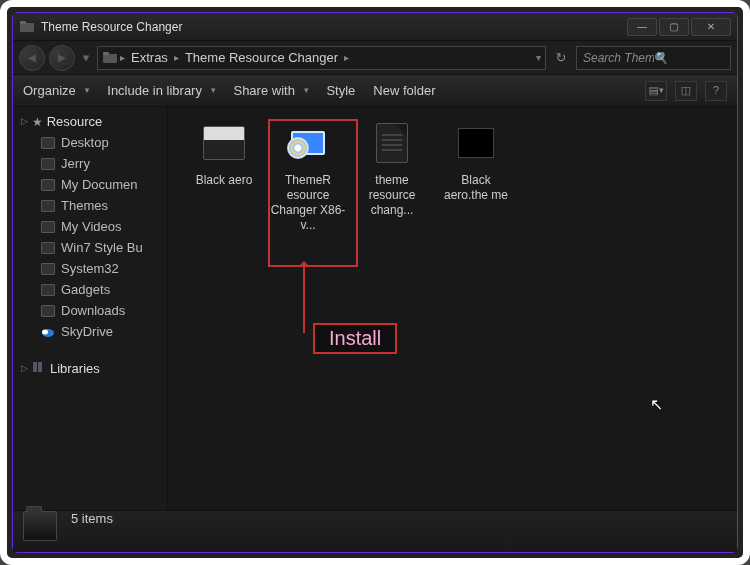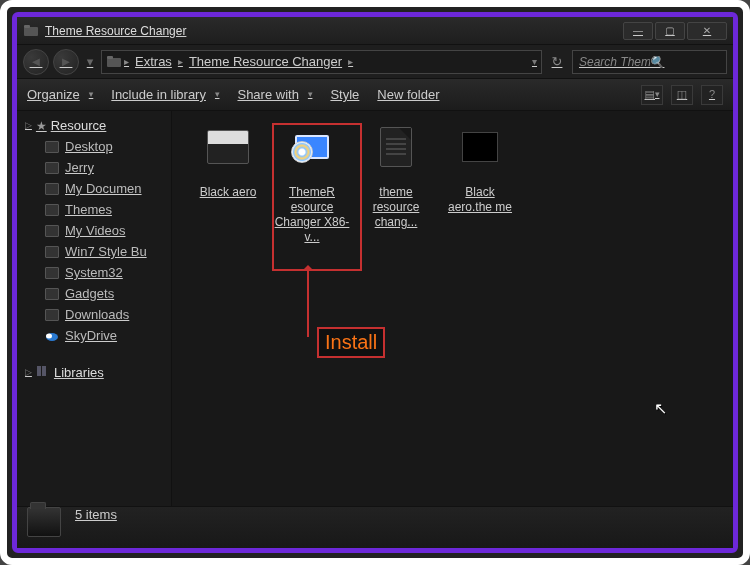--- a/index.html
+++ b/index.html
@@ -7,26 +7,25 @@
   .outer {
     width: 750px; height: 565px; position: relative;
     background: #222;
     border: 7px solid #fff;
     border-radius: 12px;
     overflow: hidden;
   }
   .window {
     position: absolute; left: 5px; top: 5px; right: 5px; bottom: 5px;
     background: #1a1a1a;
-    border: 5px solid #6d28d9;
+    border: 1px solid #6d28d9;
     border-radius: 6px;
     display: flex; flex-direction: column;
     color: #ccc;
     font-size: 13px;
-    text-decoration: underline;
   }
   
   .titlebar {
     height: 28px; display: flex; align-items: center; padding: 0 6px;
     background: linear-gradient(#2a2a2a,#1e1e1e);
     border-bottom: 1px solid #111;
   }
   .titlebar .icon { width:16px; height:16px; margin-right:6px; }
   .title-text { flex: 1; font-size: 12px; color: #ddd; }
   .winbtns { display:flex; gap:2px; }
@@ -83,21 +82,21 @@
   .skydrive-ico { width:14px; height:12px; display:inline-block; }
   .side-sep { height:16px; }
   .content {
     flex:1; background:#181818; position:relative; padding: 14px 18px;
     display:flex; align-content:flex-start; flex-wrap:wrap; gap: 12px 8px;
   }
   .file {
     width: 76px; display:flex; flex-direction:column; align-items:center;
   }
   .file .thumb { width:50px; height:44px; display:flex; align-items:center; justify-content:center; }
-  .file .label { font-size:12px; color:#ccc; text-align:center; line-height:15px; margin-top:16px; word-break:break-word; }
+  .file .label { font-size:12px; color:#ccc; text-align:center; line-height:15px; margin-top:8px; word-break:break-word; }
   .thumb-folder {
     width:42px; height:34px; background:linear-gradient(#ddd 40%,#222 40%);
     border:1px solid #555; border-radius:2px;
   }
   .thumb-exe { position:relative; }
   .thumb-exe .monitor {
     width:34px; height:24px; background:#3a86ff; border:2px solid #dbe7ff; border-radius:2px;
   }
   .thumb-exe .disc {
     position:absolute; left:-4px; bottom:-4px; width:22px; height:22px; border-radius:50%;
@@ -136,21 +135,21 @@
   }
   .anno-arrow {
     position:absolute; left:290px; top:250px; width:2px; height:70px; background:#c53030;
   }
   .anno-arrow::before {
     content:""; position:absolute; top:-8px; left:-5px;
     border:6px solid transparent; border-bottom-color:#c53030;
   }
   .anno-label {
     position:absolute; left:300px; top:310px;
-    border:2px solid #c53030; padding:2px 6px; font-size:20px; color:#f97316;
+    border:2px solid #c53030; padding:2px 14px; font-size:20px; color:#f9a8d4;
     background:rgba(0,0,0,0.3);
   }
   
   .glyph { display:inline-block; line-height:1; }
 </style>
 </head>
 <body>
 
 <div class="outer">
   <div class="window">

